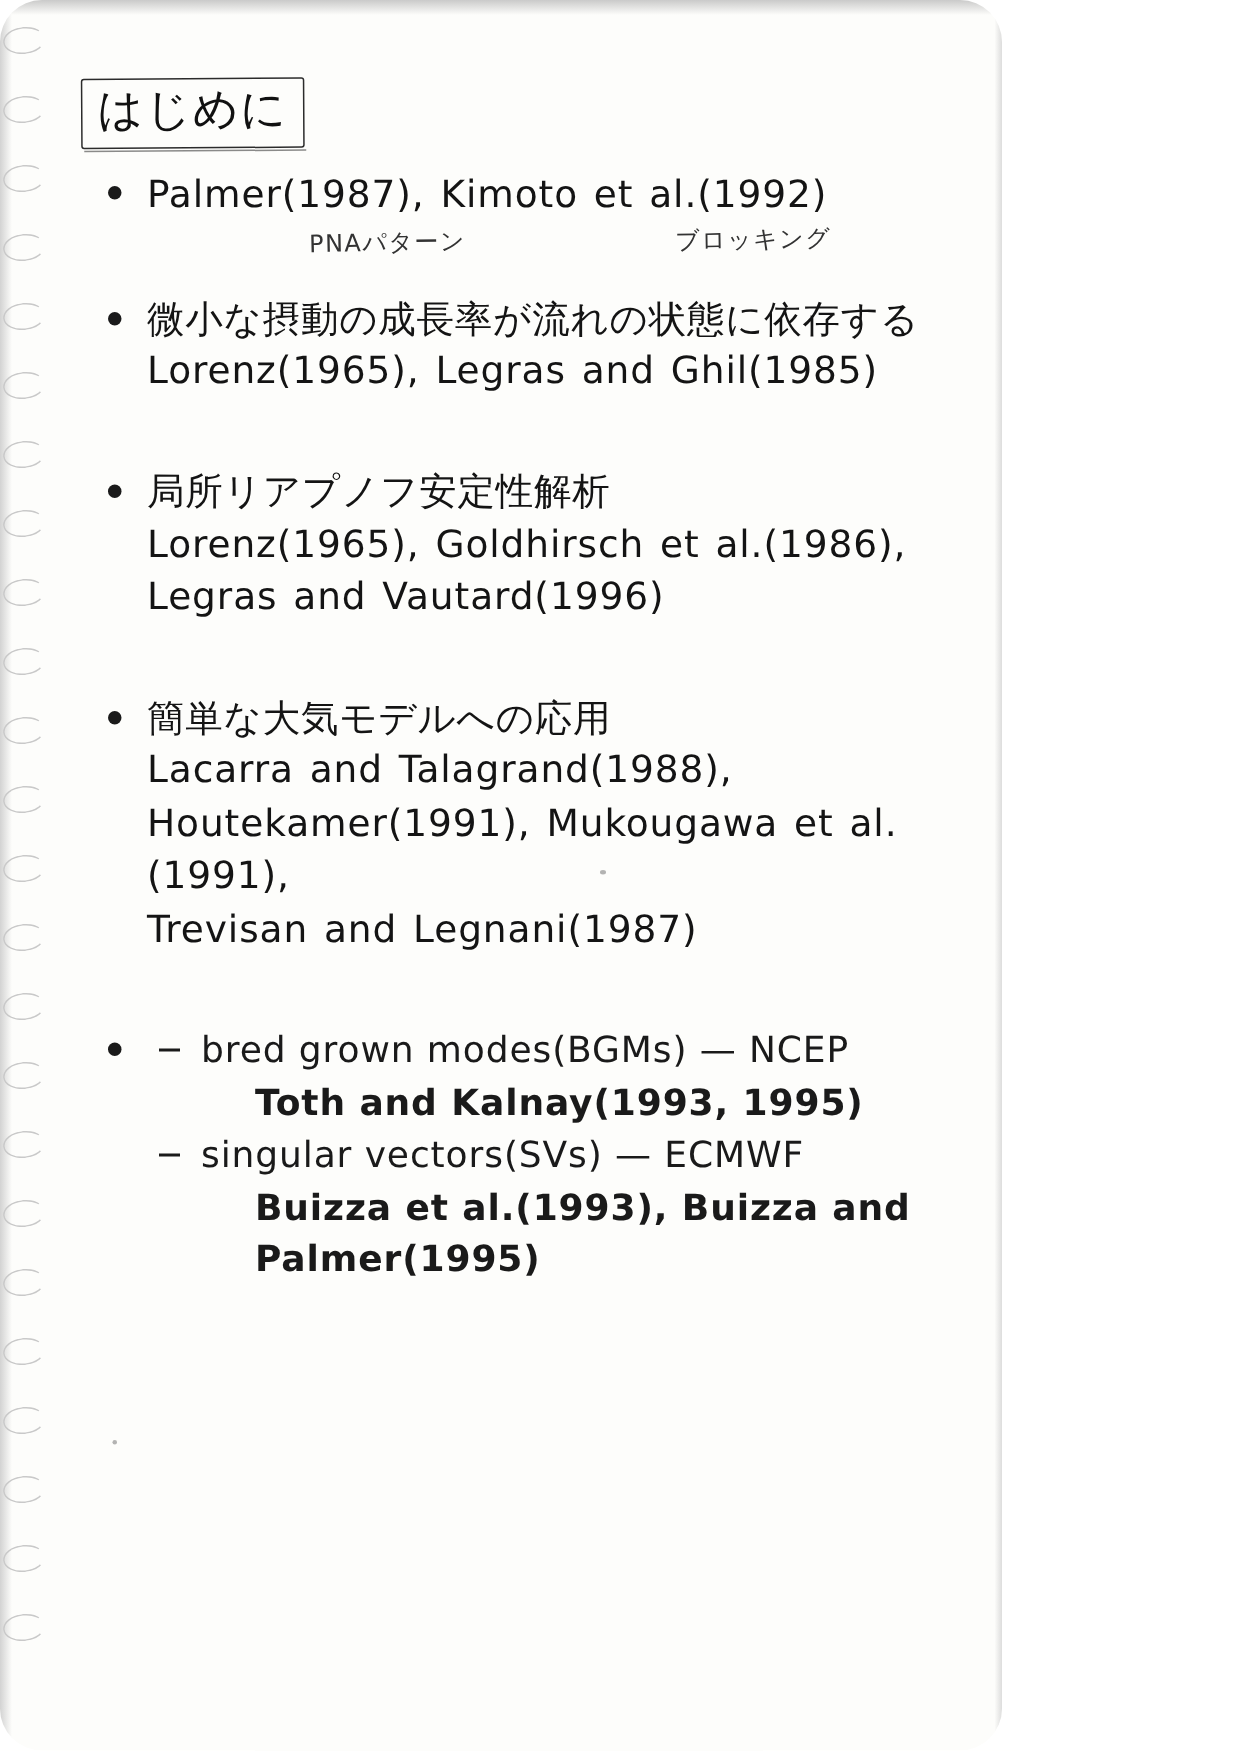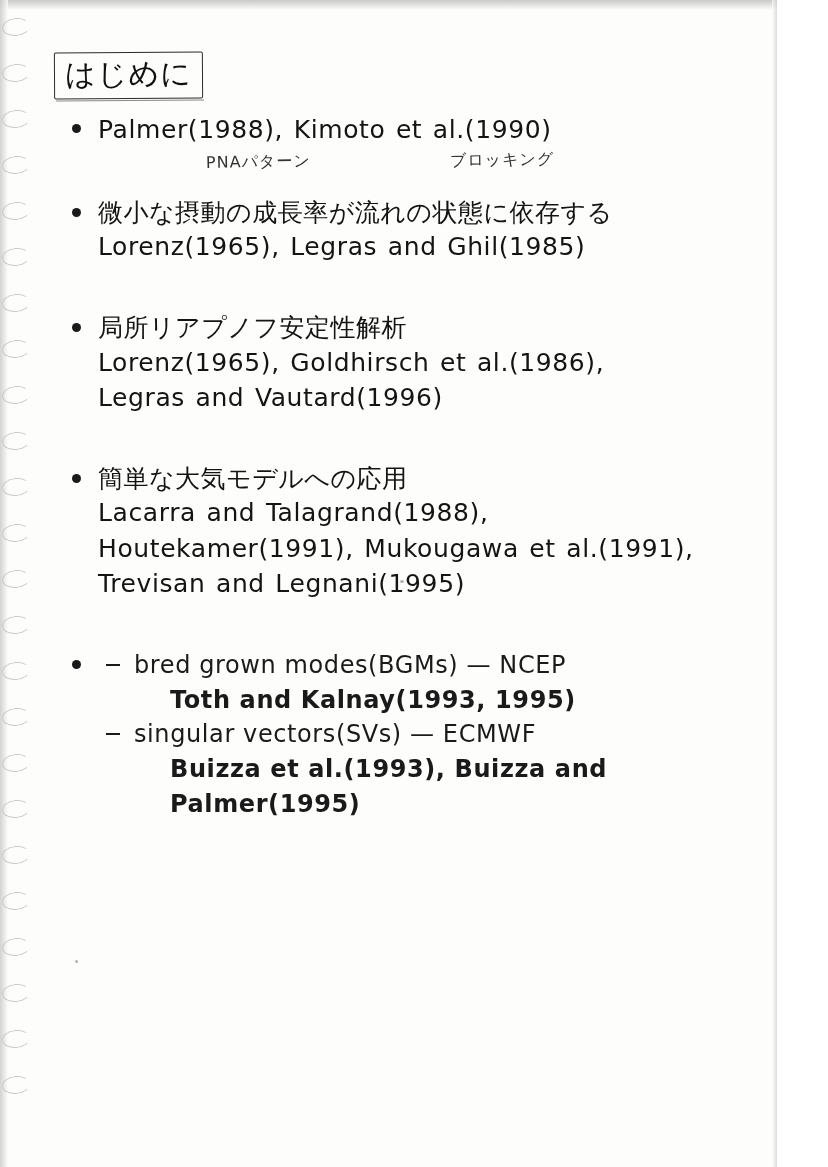--- a/index.html
+++ b/index.html
@@ -6,25 +6,26 @@
     margin: 0;
     padding: 0;
     background: #ffffff;
   }
   body {
     font-family: "DejaVu Sans", sans-serif;
     -webkit-font-smoothing: antialiased;
   }
   #page {
     position: relative;
-    width: 777px;
+    width: 668px;
     height: 1167px;
     background: #fdfdfb;
     overflow: hidden;
     color: #1a1a1a;
+    border-radius: 28px;
   }
   
   .page-edge-top {
     position: absolute;
     left: 0; right: 0; top: 0;
     height: 10px;
     background: linear-gradient(to bottom, #b9b9b9, #fdfdfb);
     opacity: .75;
   }
   .page-edge-left {
@@ -193,21 +194,21 @@
     <div class="ring" style="top:1012px"></div>
     <div class="ring" style="top:1058px"></div>
   </div>
 
   <div class="heading">はじめに</div>
 
   <div class="content">
 
     <div class="item">
       <span class="bullet"></span>
-      <div class="ref">Palmer(1988), Kimoto et al.(1990)</div>
+      <div class="ref">Palmer(1987), Kimoto et al.(1992)</div>
       <div class="hw-row">
         <span class="handwrite hw-a">PNAパターン</span>
         <span class="handwrite hw-b">ブロッキング</span>
       </div>
     </div>
 
     <div class="gap-sm"></div>
 
     <div class="item">
       <span class="bullet"></span>
@@ -224,21 +225,21 @@
       <div class="ref">Legras and Vautard(1996)</div>
     </div>
 
     <div class="gap-lg"></div>
 
     <div class="item">
       <span class="bullet"></span>
       <div class="jp">簡単な大気モデルへの応用</div>
       <div class="ref">Lacarra and Talagrand(1988),</div>
       <div class="ref">Houtekamer(1991), Mukougawa et al.(1991),</div>
-      <div class="ref">Trevisan and Legnani(1995)</div>
+      <div class="ref">Trevisan and Legnani(1987)</div>
     </div>
 
     <div class="gap-lg"></div>
 
     <div class="item">
       <span class="bullet"></span>
 
       <div class="sub">
         <span class="dash"></span>
         <span>bred grown modes(BGMs) — NCEP</span>

